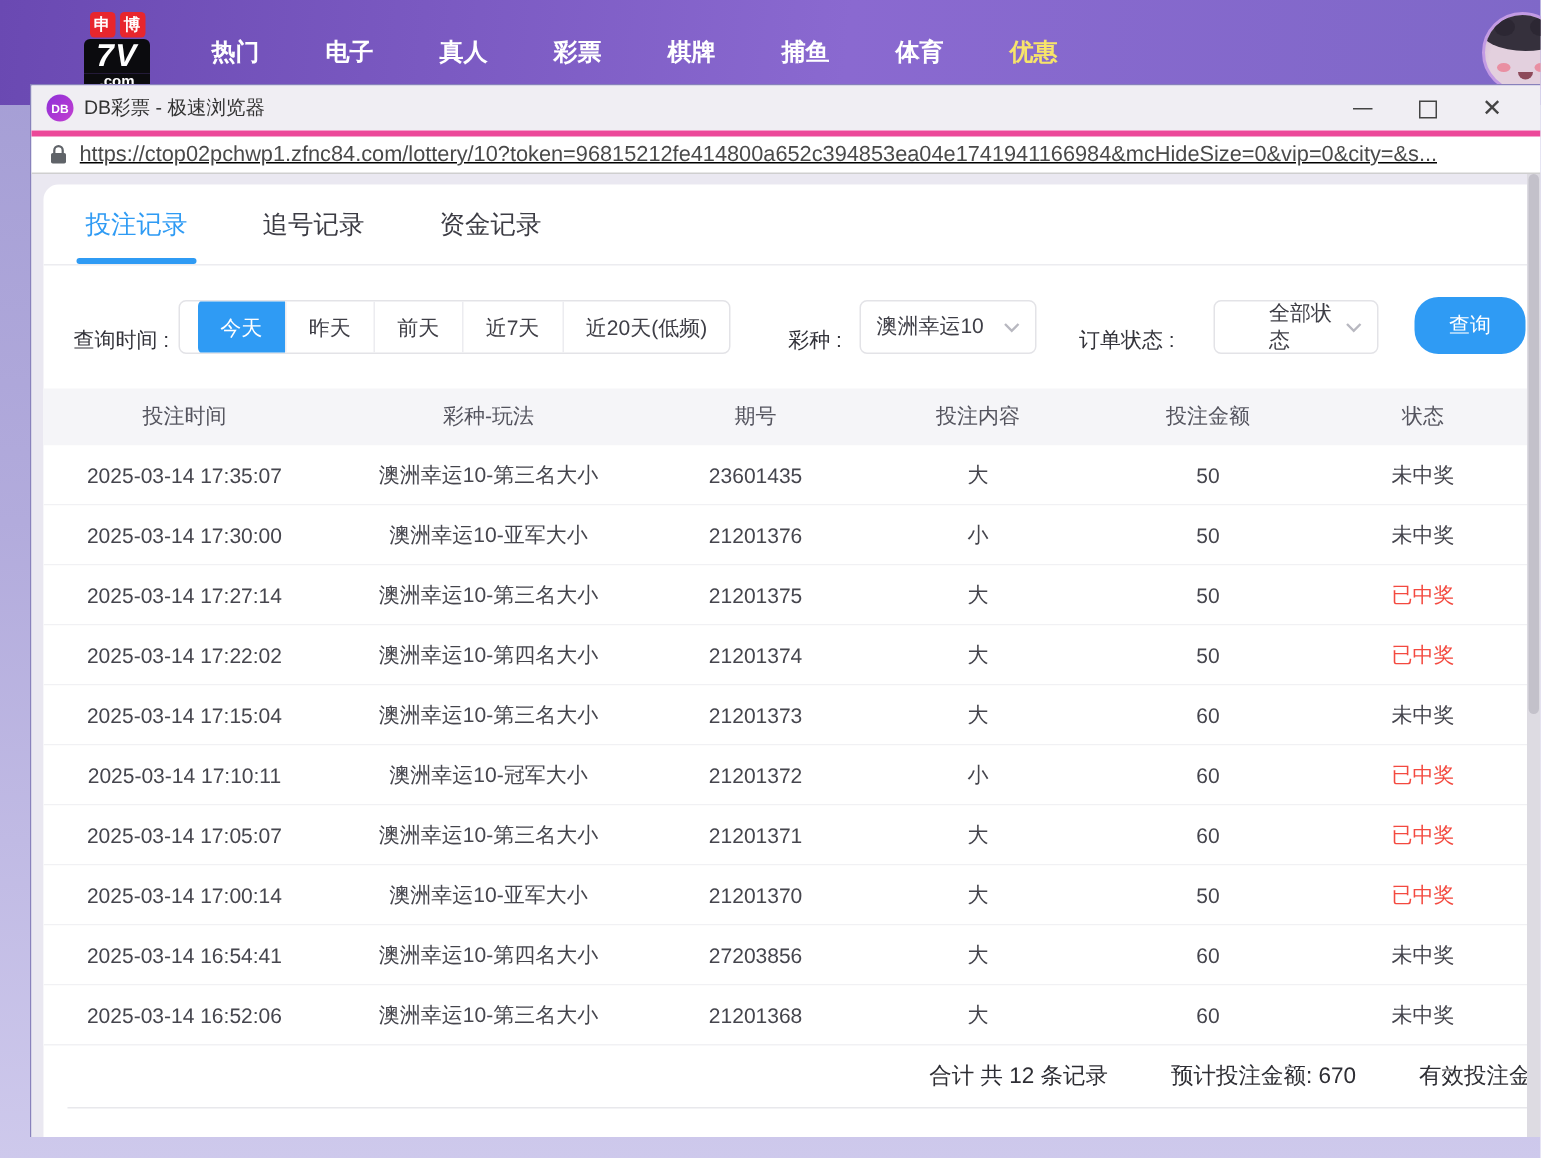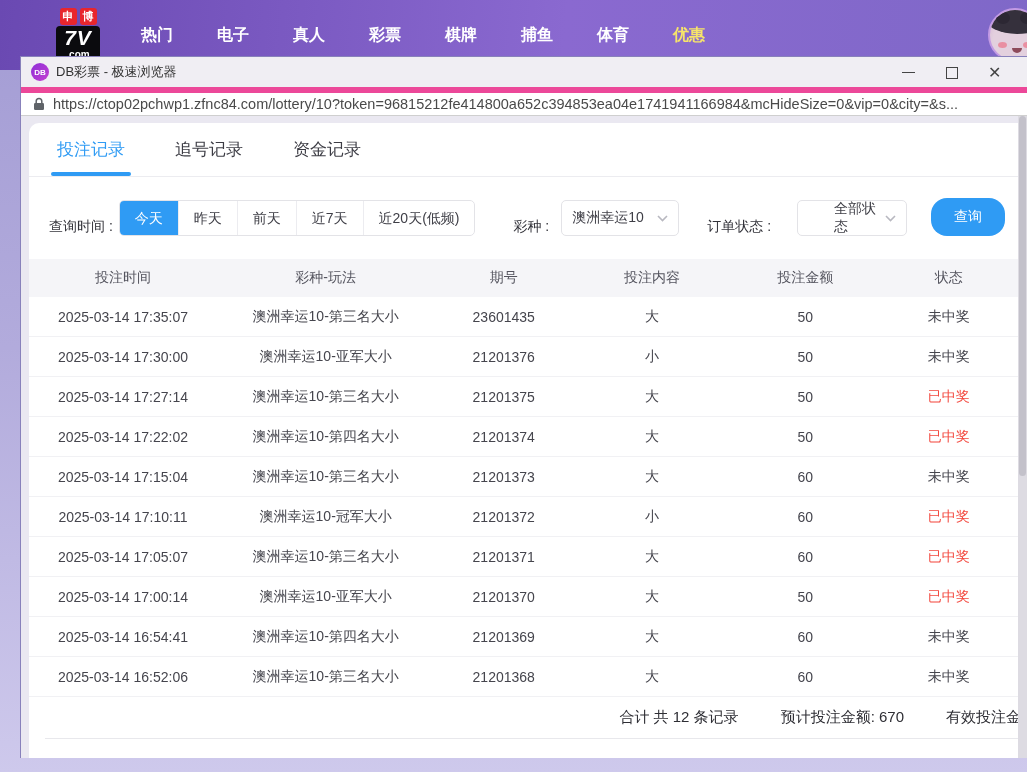--- a/index.html
+++ b/index.html
@@ -44,40 +44,40 @@
   }
   .titlebar { height:30px; background:#f0eef3; display:flex; align-items:center; padding:0 10px; flex:0 0 auto; }
   .app-icon { width:18px; height:18px; border-radius:50%; background:linear-gradient(135deg,#8d2fd8,#c43fd0); color:#fff; font-size:8px; font-weight:bold; display:flex; align-items:center; justify-content:center; margin-right:7px; }
   .win-title { font-size:13px; color:#333; }
   .win-controls { margin-left:auto; display:flex; align-items:center; gap:30px; padding-right:16px; }
   .wc { width:13px; height:13px; position:relative; cursor:pointer; }
   .wc-min::after { content:""; position:absolute; left:0; right:0; top:6px; border-top:1.6px solid #444; }
   .wc-max::after { content:""; position:absolute; left:1px; top:1px; width:10px; height:10px; border:1.6px solid #444; }
   .wc-close { font-size:16px; color:#444; line-height:13px; text-align:center; }
 
-  .urlbar { height:29px; background:#fff; border-top:6px solid #ec4899; border-bottom:1px solid #cfcfcf; display:flex; align-items:center; padding:0 12px; flex:0 0 auto; }
+  .urlbar { height:29px; background:#fff; border-top:4px solid #ec4899; border-bottom:1px solid #cfcfcf; display:flex; align-items:center; padding:0 12px; flex:0 0 auto;text-decoration:underline; }
   .lock { margin-right:8px; display:flex; }
   .url-text { font-size:14.5px; color:#4a4a4a; white-space:nowrap; overflow:hidden; }
 
   .viewport { flex:1; background:#eae8f1; position:relative; }
   .card { position:absolute; left:8px; top:7px; right:9px; bottom:0; background:#fff; border-radius:10px 0 0 0; overflow:hidden; }
 
   .v-scrollbar { position:absolute; right:0; top:0; bottom:0; width:9px; background:#dddbe2; z-index:5; }
   .v-thumb { position:absolute; top:0; left:1px; right:1px; height:56%; background:#c3c1ca; border-radius:4px; }
 
   
   .tabs { display:flex; gap:50px; padding-left:28px; height:54px; align-items:center; border-bottom:1px solid #ececf0; }
   .tab { font-size:17px; color:#3c3c44; position:relative; cursor:pointer; }
   .tab.active { color:#2f9bf4; }
   .tab.active::after { content:""; position:absolute; left:-6px; right:-6px; bottom:-15px; height:4px; border-radius:3px; background:#2f9bf4; }
 
   
   .filters { display:flex; align-items:flex-end; margin:21px 0 0 20px; font-size:14px; color:#33333a; }
   .f-label { margin-right:6px; }
-  .seg { display:flex; border:1px solid #e3e3e7; border-radius:5px; overflow:hidden; align-items:center; height:36px; }
+  .seg { display:flex; border:1px solid #e3e3e7; border-radius:5px; overflow:hidden; align-items:center; height:36px;padding-left:12px; }
   .seg-item { padding:0 15px; line-height:34px; color:#3e3e46; cursor:pointer; white-space:nowrap; }
   .seg-item + .seg-item { border-left:1px solid #ececf0; }
   .seg-item.active { background:#2f9bf4; color:#fff; border-left:none; height:36px; line-height:36px; border-radius:4px 0 0 4px; }
   .select { display:flex; align-items:center; justify-content:space-between; border:1px solid #e3e3e7; border-radius:5px; height:36px; padding:0 10px; color:#3e3e46; cursor:pointer; }
   .sel-lottery { width:118px; margin-left:6px; }
   .sel-status { width:110px; margin-left:20px;padding-left:36px; }
   .gap-lottery { margin-left:38px; }
   .gap-status { margin-left:28px; }
   .chev { display:flex; margin-left:6px; }
   .btn-search { margin-left:24px; width:74px; height:38px; background:#2f9bf4; color:#fff; border:none; border-radius:16px; font-size:14px; cursor:pointer; font-family:inherit; }
@@ -256,21 +256,21 @@
             <span class="c c1">2025-03-14 17:00:14</span>
             <span class="c c2">澳洲幸运10-亚军大小</span>
             <span class="c c3">21201370</span>
             <span class="c c4">大</span>
             <span class="c c5">50</span>
             <span class="c c6 won">已中奖</span>
           </div>
           <div class="trow">
             <span class="c c1">2025-03-14 16:54:41</span>
             <span class="c c2">澳洲幸运10-第四名大小</span>
-            <span class="c c3">21201369</span>
+            <span class="c c3">27203856</span>
             <span class="c c4">大</span>
             <span class="c c5">60</span>
             <span class="c c6">未中奖</span>
           </div>
           <div class="trow">
             <span class="c c1">2025-03-14 16:52:06</span>
             <span class="c c2">澳洲幸运10-第三名大小</span>
             <span class="c c3">21201368</span>
             <span class="c c4">大</span>
             <span class="c c5">60</span>

